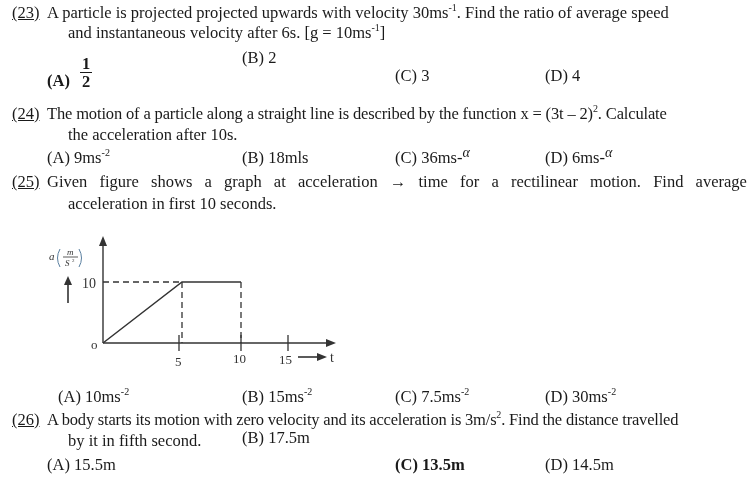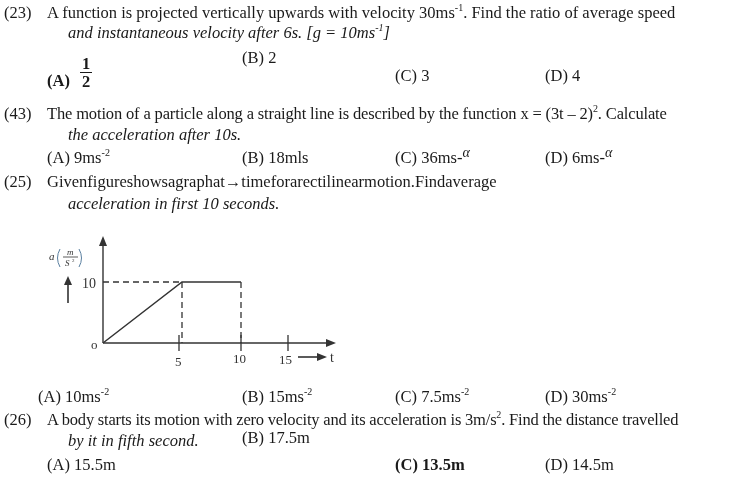--- a/index.html
+++ b/index.html
@@ -2,38 +2,38 @@
 <html><head>
 <meta charset="utf-8">
 <style>
   html, body { margin: 0; padding: 0; background: #ffffff; }
   body {
     width: 753px; height: 480px; position: relative; overflow: hidden;
     font-family: "Liberation Serif", "DejaVu Serif", serif;
     color: #1a1a1a; font-size: 16.5px;
   }
   .line { position: absolute; white-space: nowrap; line-height: 20px; }
-  .qnum { position: absolute; left: 4px; }
+  .qnum { position: absolute; left: 12px; text-decoration: underline; }
   .qtext { position: absolute; left: 47px; }
-  .cont { position: absolute; left: 68px; font-style: italic; }
-  .just { display: flex; width: 700px; }
+  .cont { position: absolute; left: 68px; }
+  .just { display: flex; justify-content: space-between; width: 700px; }
   .opt { position: absolute; white-space: nowrap; line-height: 20px; }
   sup { font-size: 10px; vertical-align: 0; position: relative; top: -7px; }
   .alpha { font-style: italic; font-size: 14px; position: relative; top: -6px; }
   .bold { font-weight: bold; }
   .frac { display: inline-flex; flex-direction: column; align-items: center; vertical-align: middle; font-weight: bold; line-height: 17px; margin-left: 6px; }
   .frac .num { border-bottom: 1px solid #1a1a1a; padding: 0 2px; }
   svg text { font-family: "Liberation Serif", "DejaVu Serif", serif; }
 </style>
 </head>
 <body>
 
 <div class="line qnum" style="top:3px">(23)</div>
 <div class="line qtext" style="top:3px">
-  <span>A function is projected vertically upwards with velocity 30ms</span><sup>-1</sup><span>. Find the ratio of average speed</span>
+  <span>A particle is projected projected upwards with velocity 30ms</span><sup>-1</sup><span>. Find the ratio of average speed</span>
 </div>
 <div class="line cont" style="top:23px">
   <span>and instantaneous velocity after 6s. [g = 10ms</span><sup>-1</sup><span>]</span>
 </div>
 <div class="opt bold" style="left:47px; top:55px; line-height:17px;">
   <span style="position:relative; top:10px;">(A)</span>
   <span class="frac">
     <span class="num">1</span>
     <span>2</span>
   </span>
@@ -41,21 +41,21 @@
 <div class="opt" style="left:242px; top:48px">
   <span>(B)</span> <span>2</span>
 </div>
 <div class="opt" style="left:395px; top:66px">
   <span>(C)</span> <span>3</span>
 </div>
 <div class="opt" style="left:545px; top:66px">
   <span>(D)</span> <span>4</span>
 </div>
 
-<div class="line qnum" style="top:104px">(43)</div>
+<div class="line qnum" style="top:104px">(24)</div>
 <div class="line qtext" style="top:104px; letter-spacing:-0.15px;font-family:Liberation Serif, serif;">
   <span>The motion of a particle along a straight line is described by the function x = (3t – 2)</span><sup>2</sup><span>. Calculate</span>
 </div>
 <div class="line cont" style="top:125px">the acceleration after 10s.</div>
 <div class="opt" style="left:47px; top:148px">
   <span>(A)</span> <span>9ms</span><sup>-2</sup>
 </div>
 <div class="opt" style="left:242px; top:148px">
   <span>(B)</span> <span>18mls</span>
 </div>
@@ -67,20 +67,21 @@
 </div>
 
 <div class="line qnum" style="top:172px">(25)</div>
 <div class="line qtext just" style="top:172px">
   <span>Given</span>
     <span>figure</span>
     <span>shows</span>
     <span>a</span>
     <span>graph</span>
     <span>at</span>
+    <span>acceleration</span>
     <span>→</span>
     <span>time</span>
     <span>for</span>
     <span>a</span>
     <span>rectilinear</span>
     <span>motion.</span>
     <span>Find</span>
     <span>average</span>
 </div>
 <div class="line cont" style="top:194px">acceleration in first 10 seconds.</div>
@@ -124,21 +125,21 @@
   <text x="155" y="141" font-size="13" fill="#333">5</text>
   <text x="213" y="138" font-size="13" fill="#333">10</text>
   <text x="259" y="139" font-size="13" fill="#333">15</text>
   <g>
     <line x1="278" y1="132" x2="300" y2="132" stroke="#333" stroke-width="1.6"></line>
     <polygon points="307,132 297,128 297,136" fill="#333"></polygon>
   </g>
   <text x="310" y="137" font-size="14" fill="#333">t</text>
 </svg>
 
-<div class="opt" style="left:38px; top:387px">
+<div class="opt" style="left:58px; top:387px">
   <span>(A)</span> <span>10ms</span><sup>-2</sup>
 </div>
 <div class="opt" style="left:242px; top:387px">
   <span>(B)</span> <span>15ms</span><sup>-2</sup>
 </div>
 <div class="opt" style="left:395px; top:387px">
   <span>(C)</span> <span>7.5ms</span><sup>-2</sup>
 </div>
 <div class="opt" style="left:545px; top:387px">
   <span>(D)</span> <span>30ms</span><sup>-2</sup>

